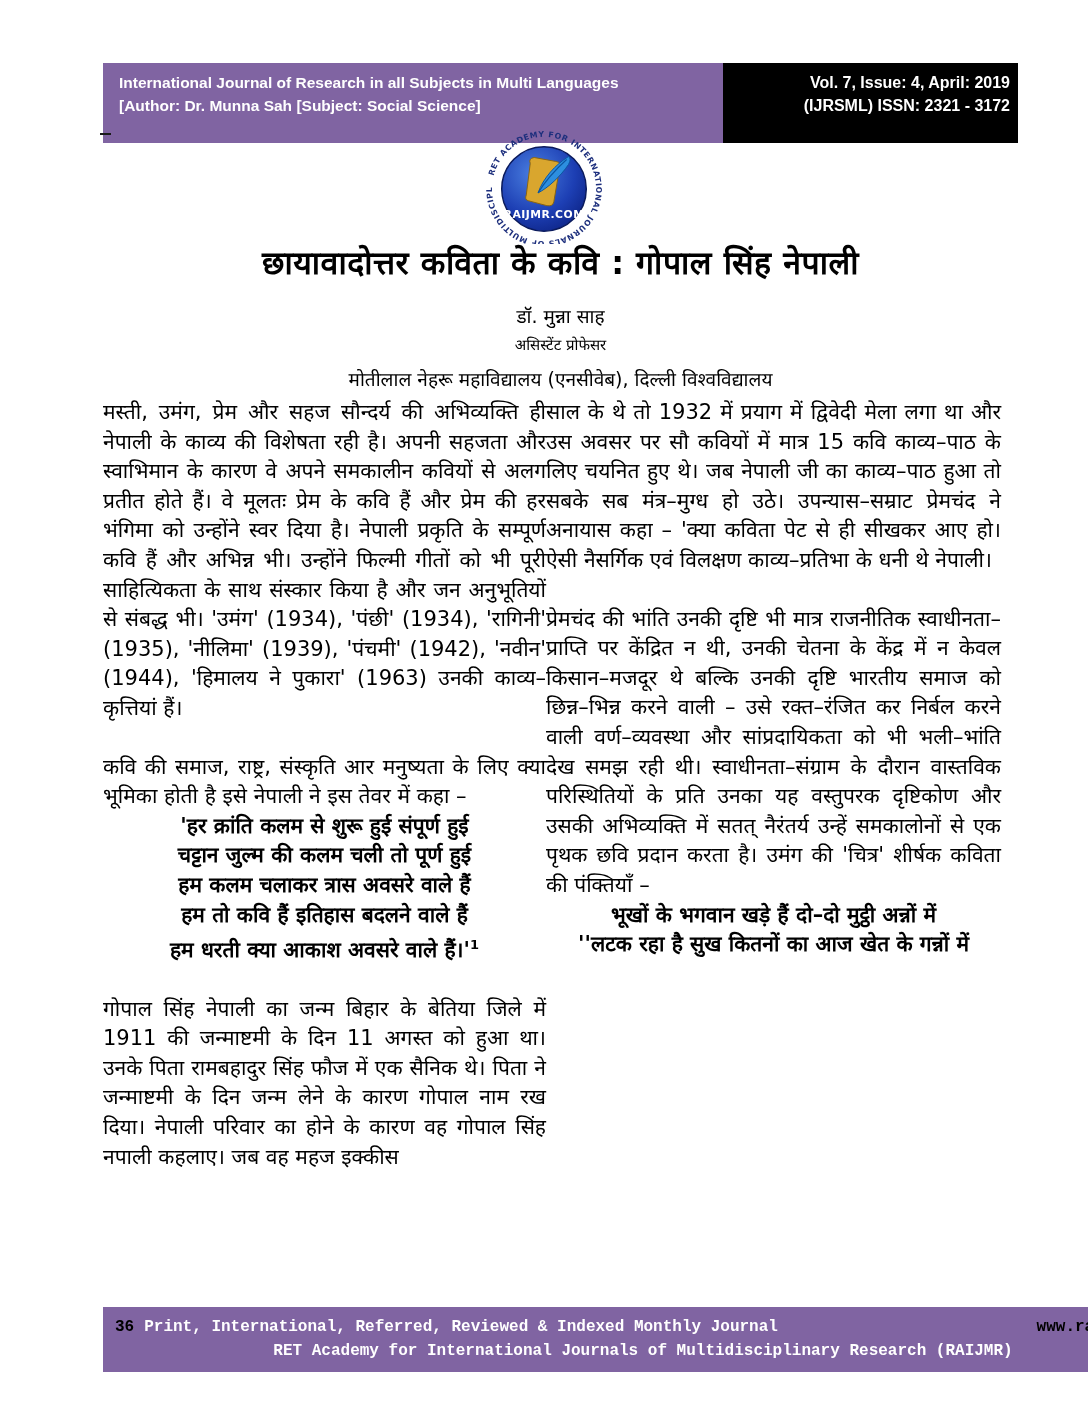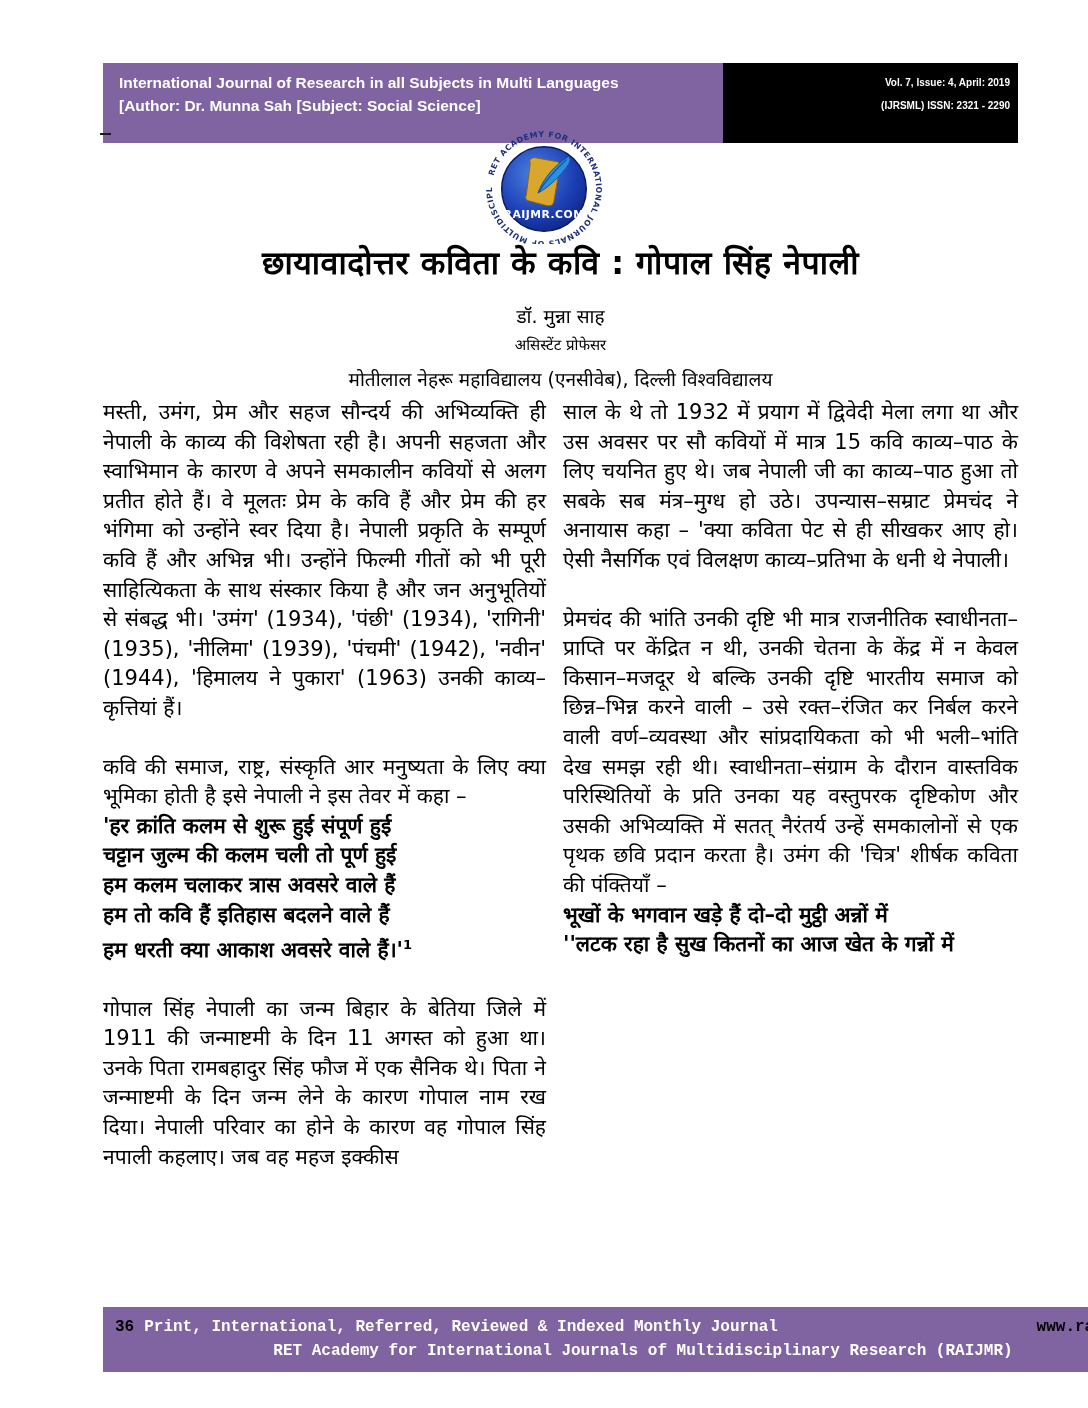--- a/index.html
+++ b/index.html
@@ -23,47 +23,47 @@
     width:620px; box-sizing:border-box;
     background:#8064A2; color:#fff;
     font-family:"Liberation Sans", sans-serif;
     font-weight:bold; font-size:15.5px; line-height:23px;
     padding:8px 6px 0 16px;
   }
   .header-right {
     flex:1; box-sizing:border-box;
     background:#000; color:#fff;
     font-family:"Liberation Sans", sans-serif;
-    font-weight:bold; font-size:10px; line-height:23px;
+    font-weight:bold; font-size:16px; line-height:23px;
     text-align:right; padding:8px 8px 0 0;
   }
   .dash { position:absolute; left:100px; top:133px; width:11px; height:2px; background:#1a1a1a; }
 
   
   .logo-wrap { position:absolute; left:0; top:128px; width:1088px; text-align:center; }
 
   
   .titleblock { position:absolute; left:103px; top:240px; width:915px; text-align:center; }
   .title { font-size:32px; font-weight:bold; letter-spacing:0.5px; margin-bottom:20px; }
   .byline-author { font-size:19px; margin-bottom:5px; }
   .byline-desig  { font-size:15px; margin-bottom:12px; }
   .byline-affil  { font-size:19px; }
 
   
   .columns {
     position:absolute; left:103px; top:398px; width:915px;
-    display:flex; gap:17px;
+    display:flex; 
     font-size:21px; line-height:29.6px;
   }
   .col { text-align:justify; }
   .col-left  { width:443px; }
   .col-right { width:455px; }
   .col p { margin:0 0 29px 0; }
   .col p.nogap { margin-bottom:0; }
-  .poem { font-weight:bold; margin:0 0 29px 0; }
+  .poem { font-weight:bold; text-align:center; margin:0 0 29px 0; }
   .poem-line { display:block; }
   .poem sup { font-size:13px; }
 
   
   .footer {
     position:absolute; left:103px; top:1307px;
     width:1080px; height:65px; box-sizing:border-box;
     background:#8064A2; color:#fff;
     font-family:Liberation Mono, monospace;
     font-weight:bold; font-size:16px;
@@ -80,21 +80,21 @@
 
 <div class="page">
 
   <div class="header">
     <div class="header-left">
       <div>International Journal of Research in all Subjects in Multi Languages</div>
       <div>[Author: Dr. Munna Sah [Subject: Social Science]</div>
     </div>
     <div class="header-right">
       <div>Vol. 7, Issue: 4, April: 2019</div>
-      <div>(IJRSML)  ISSN: 2321 - 2290</div>
+      <div>(IJRSML)  ISSN: 2321 - 3172</div>
     </div>
   </div>
 
   <div class="dash"></div>
 
   <div class="logo-wrap">
     <svg width="118" height="116" viewBox="0 0 120 118">
       <defs>
         <radialGradient id="blueg" cx="38%" cy="32%" r="80%">
           <stop offset="0%" stop-color="#4a7fe0"></stop>

